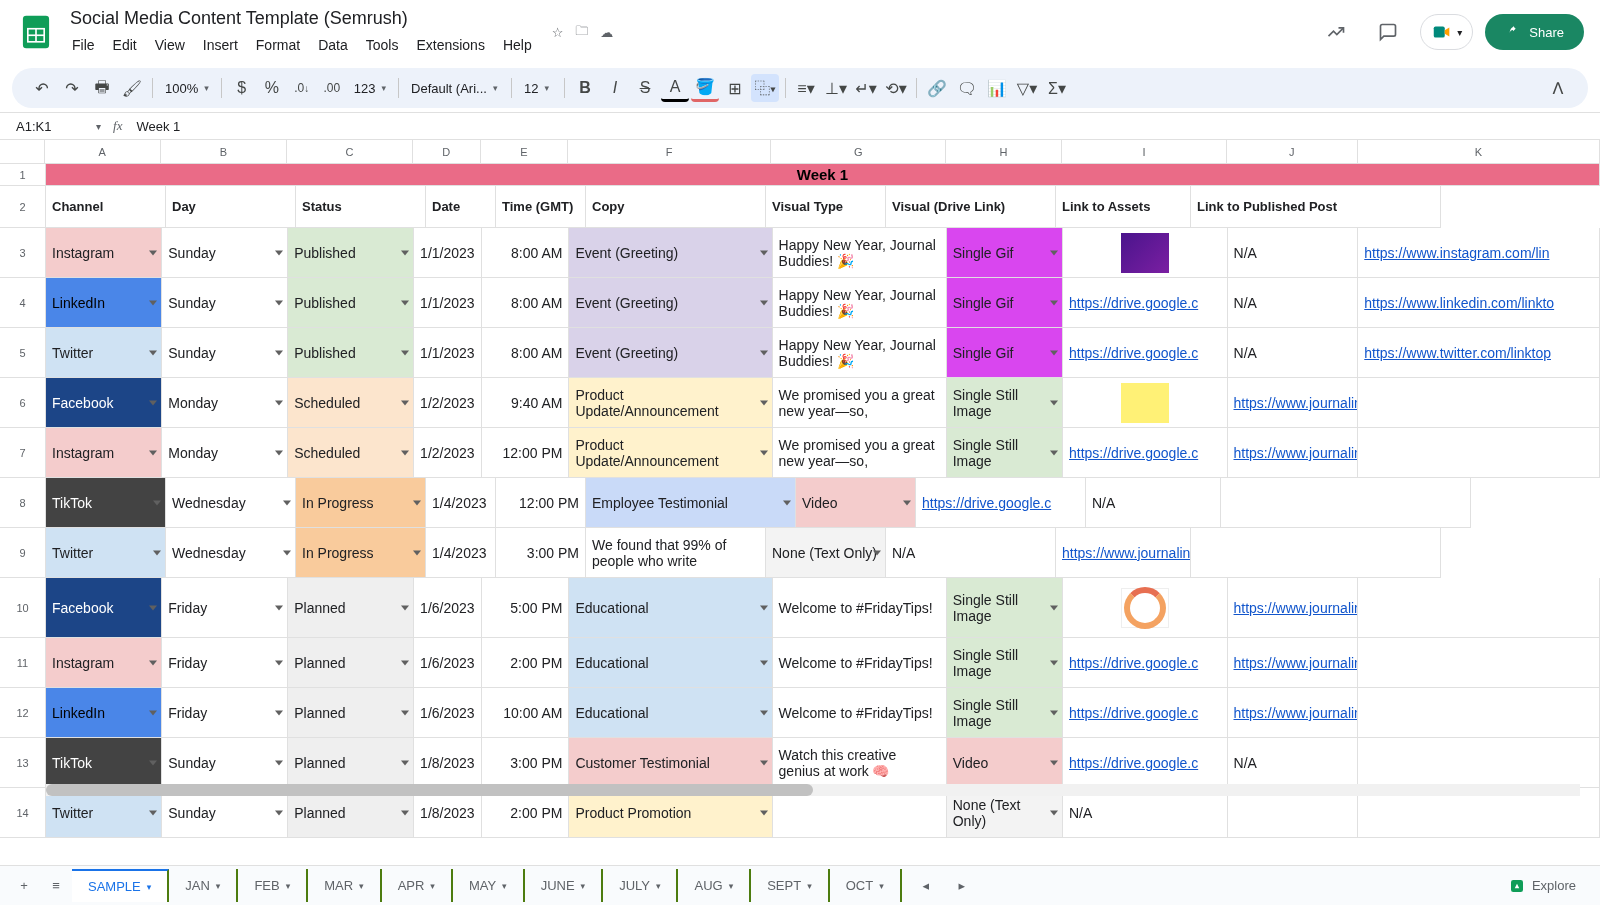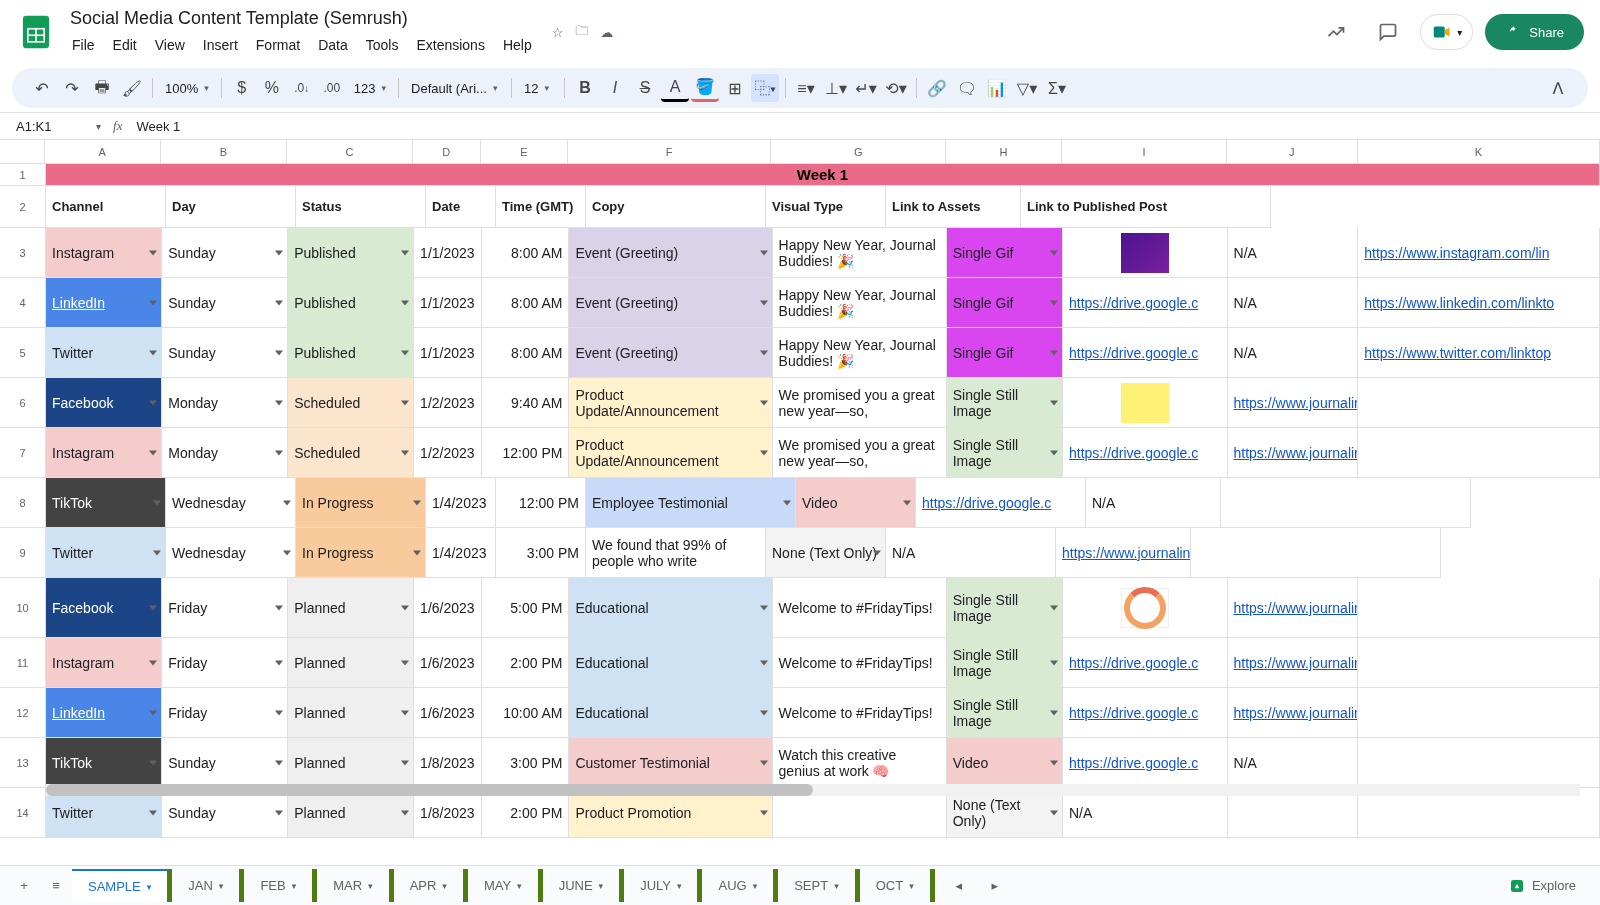--- a/index.html
+++ b/index.html
@@ -31,21 +31,21 @@
 .col-header { border-right: 1px solid #e0e0e0; border-bottom: 1px solid #e0e0e0; display: flex; align-items: center; justify-content: center; font-size: 11px; color: #5f6368; background: #fff; }
 .rows { }
 .grid-row { display: flex; }
 .row-header { width: 46px; border-right: 1px solid #e0e0e0; border-bottom: 1px solid #e0e0e0; display: flex; align-items: center; justify-content: center; font-size: 11px; color: #5f6368; background: #fff; flex-shrink: 0; }
 .cell { border-right: 1px solid #e0e0e0; border-bottom: 1px solid #e0e0e0; padding: 4px 6px; font-size: 14px; overflow: hidden; display: flex; align-items: center; position: relative; }
 .merged { font-weight: bold; text-align: center; justify-content: center; background: #ea6b87; color: #000; font-size: 15px; }
 .header-cell { font-weight: bold; font-size: 13px; background: #fff; }
 .dd::after { content: ""; position: absolute; right: 4px; top: 50%; transform: translateY(-50%); border-left: 4px solid transparent; border-right: 4px solid transparent; border-top: 5px solid #606060; }
 .link { color: #1155cc; text-decoration: underline; }
 .bg-inst { background: #f4cccc; }
-.bg-li { background: #4a86e8; color: #ffffff; text-decoration: underline; }
+.bg-li { background: #4a86e8; color: #000000; }
 .bg-tw { background: #cfe2f3; }
 .bg-fb { background: #1c4587; color: #fff; }
 .bg-tt { background: #434343; color: #fff; }
 .bg-pub { background: #d9ead3; }
 .bg-sch { background: #fce5cd; }
 .bg-prog { background: #f9cb9c; }
 .bg-plan { background: #efefef; }
 .bg-event { background: #d9d2e9; }
 .bg-prod { background: #fff2cc; }
 .bg-emp { background: #c9daf8; }
@@ -56,21 +56,21 @@
 .bg-still { background: #d9ead3; }
 .bg-video { background: #f4cccc; }
 .bg-none { background: #f3f3f3; }
 .thumb { width: 48px; height: 40px; margin: auto; }
 .thumb-2023 { background: linear-gradient(135deg, #4a148c, #7b1fa2); }
 .thumb-yellow { background: #fff176; }
 .thumb-circle { background: #fff; border: 1px solid #eee; display: flex; align-items: center; justify-content: center; }
 .thumb-circle::after { content: ""; width: 30px; height: 30px; border: 6px solid #f4a261; border-top-color: #e76f51; border-radius: 50%; }
 .sheet-tabs { position: absolute; bottom: 0; left: 0; right: 0; height: 40px; display: flex; align-items: center; background: #f9fbfd; border-top: 1px solid #e0e0e0; padding: 0 8px; }
 .tab-btn { width: 32px; height: 32px; display: flex; align-items: center; justify-content: center; color: #5f6368; cursor: pointer; }
-.sheet-tab { padding: 8px 16px; display: flex; align-items: center; gap: 6px; font-size: 13px; font-weight: 500; color: #5f6368; cursor: pointer; border-right: 5px solid #4d7c0f; }
+.sheet-tab { padding: 8px 16px; display: flex; align-items: center; gap: 6px; font-size: 13px; font-weight: 500; color: #5f6368; cursor: pointer; border-right: 2px solid #4d7c0f; }
 .sheet-tab.active { color: #1a73e8; background: #fff; border-top: 2px solid #1a73e8; }
 .sheet-tab::after { content: "▾"; font-size: 9px; }
 .explore { margin-left: auto; display: flex; align-items: center; gap: 6px; padding: 0 16px; color: #5f6368; cursor: pointer; }
 .tab-nav { display: flex; gap: 4px; padding: 0 8px; }
 .hscroll { position: absolute; bottom: 42px; left: 46px; right: 20px; height: 12px; background: #f1f1f1; }
 .hscroll-thumb { position: absolute; left: 0; width: 50%; height: 100%; background: #c1c1c1; border-radius: 6px; }
 .collapse-toolbar { margin-left: auto; }
 </style>
 </head>
 <body>
@@ -205,20 +205,21 @@
       </div>
       <div class="grid-row" style="height: 42px;">
         <div class="row-header">2</div>
         <div class="cell header-cell" style="width: 120px;">Channel</div>
         <div class="cell header-cell" style="width: 130px;">Day</div>
         <div class="cell header-cell" style="width: 130px;">Status</div>
         <div class="cell header-cell" style="width: 70px;">Date</div>
         <div class="cell header-cell" style="width: 90px;">Time (GMT)</div>
         <div class="cell header-cell" style="width: 180px;">Copy</div>
         <div class="cell header-cell" style="width: 120px;">Visual Type</div>
+        <div class="cell header-cell" style="width: 170px;">Visual (Drive Link)</div>
         <div class="cell header-cell" style="width: 135px;">Link to Assets</div>
         <div class="cell header-cell" style="width: 250px;">Link to Published Post</div>
       </div>
       <div class="grid-row" style="height: 50px;">
         <div class="row-header">3</div>
         <div class="cell dd bg-inst" style="width: 120px;">Instagram</div>
         <div class="cell dd" style="width: 130px;">Sunday</div>
         <div class="cell dd bg-pub" style="width: 130px;">Published</div>
         <div class="cell " style="width: 70px;">1/1/2023</div>
         <div class="cell " style="width: 90px; justify-content: flex-end;">8:00 AM</div>

